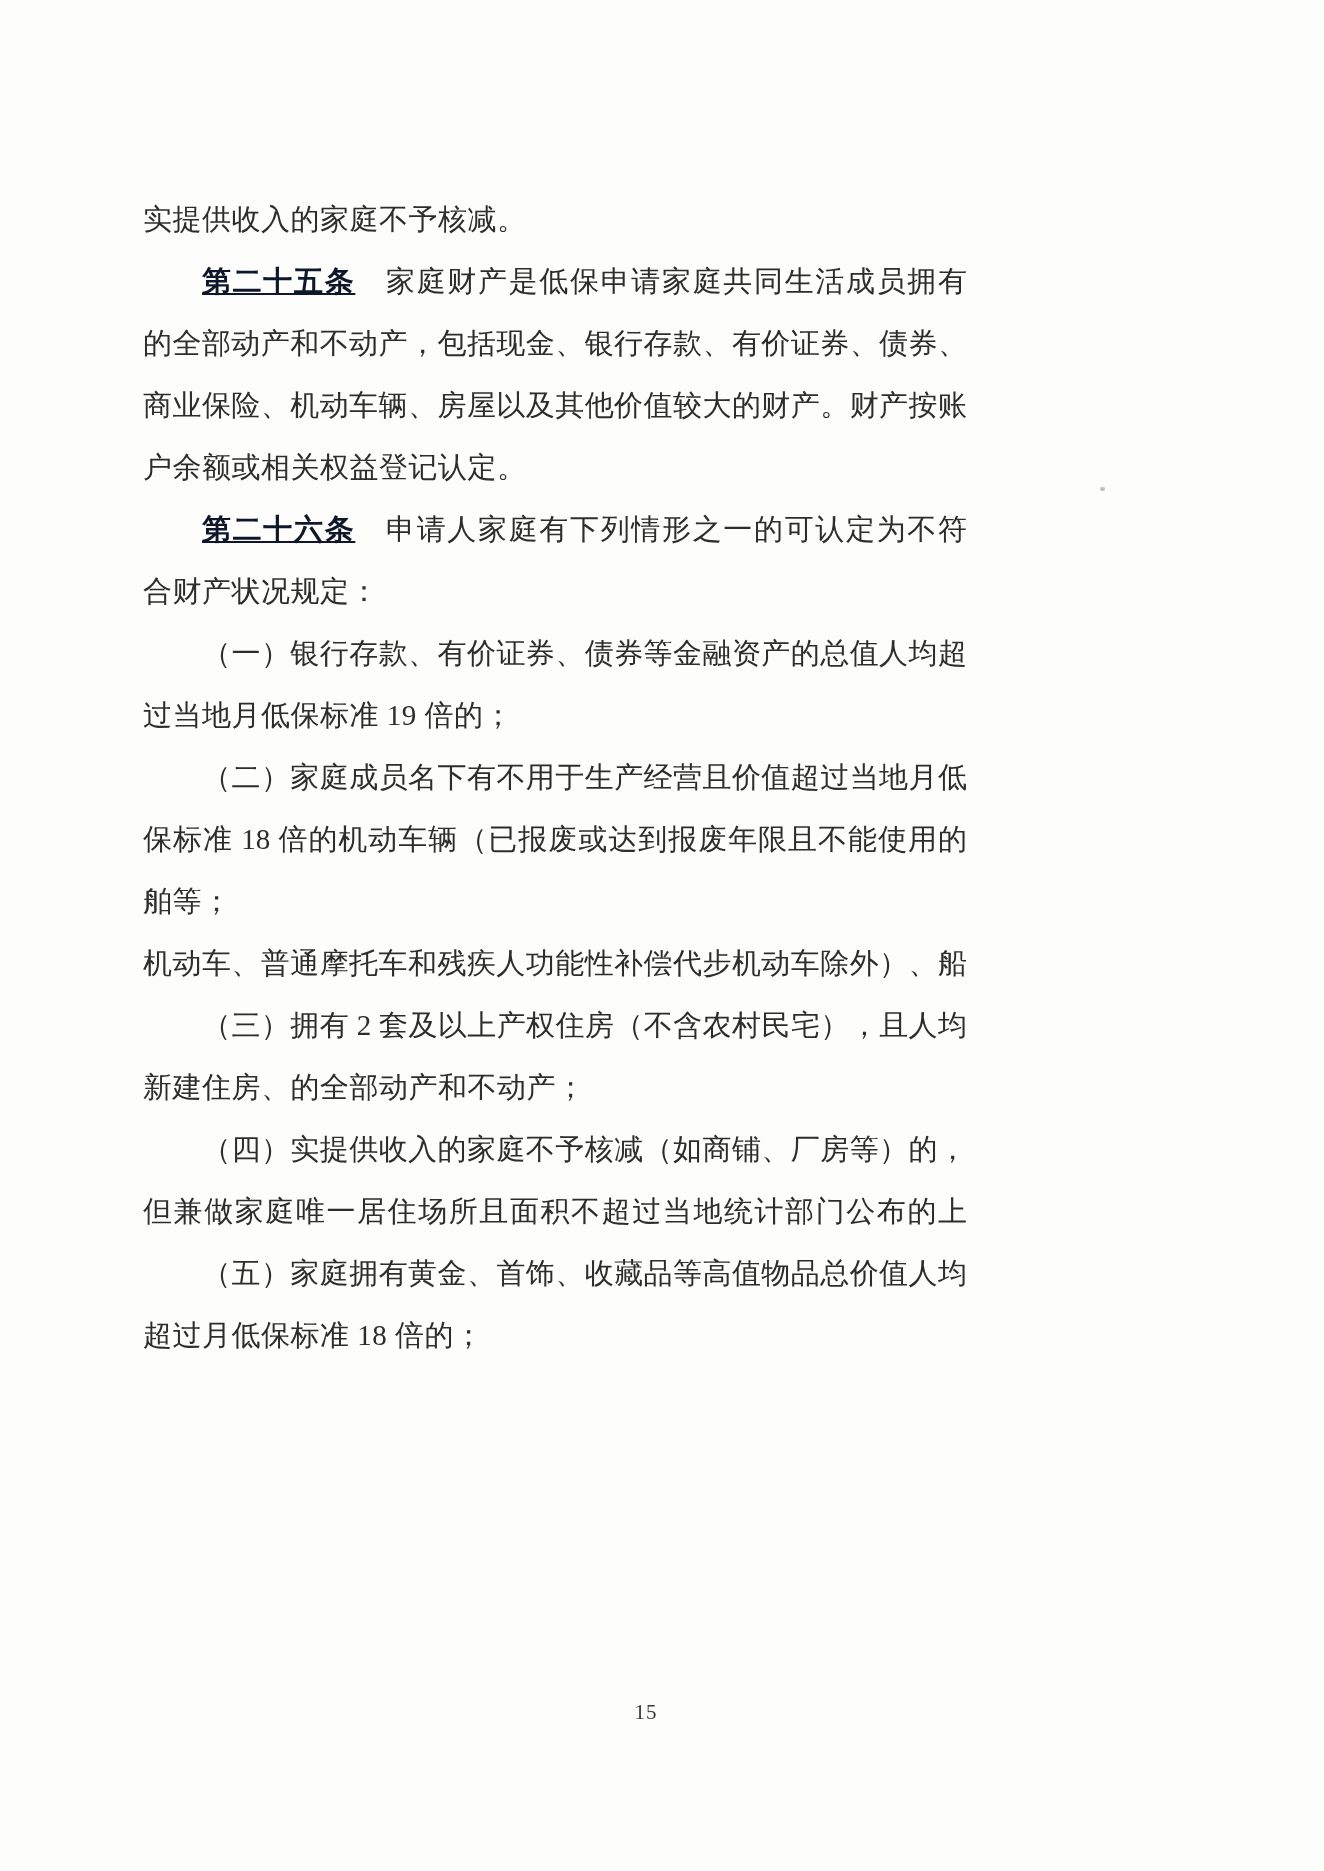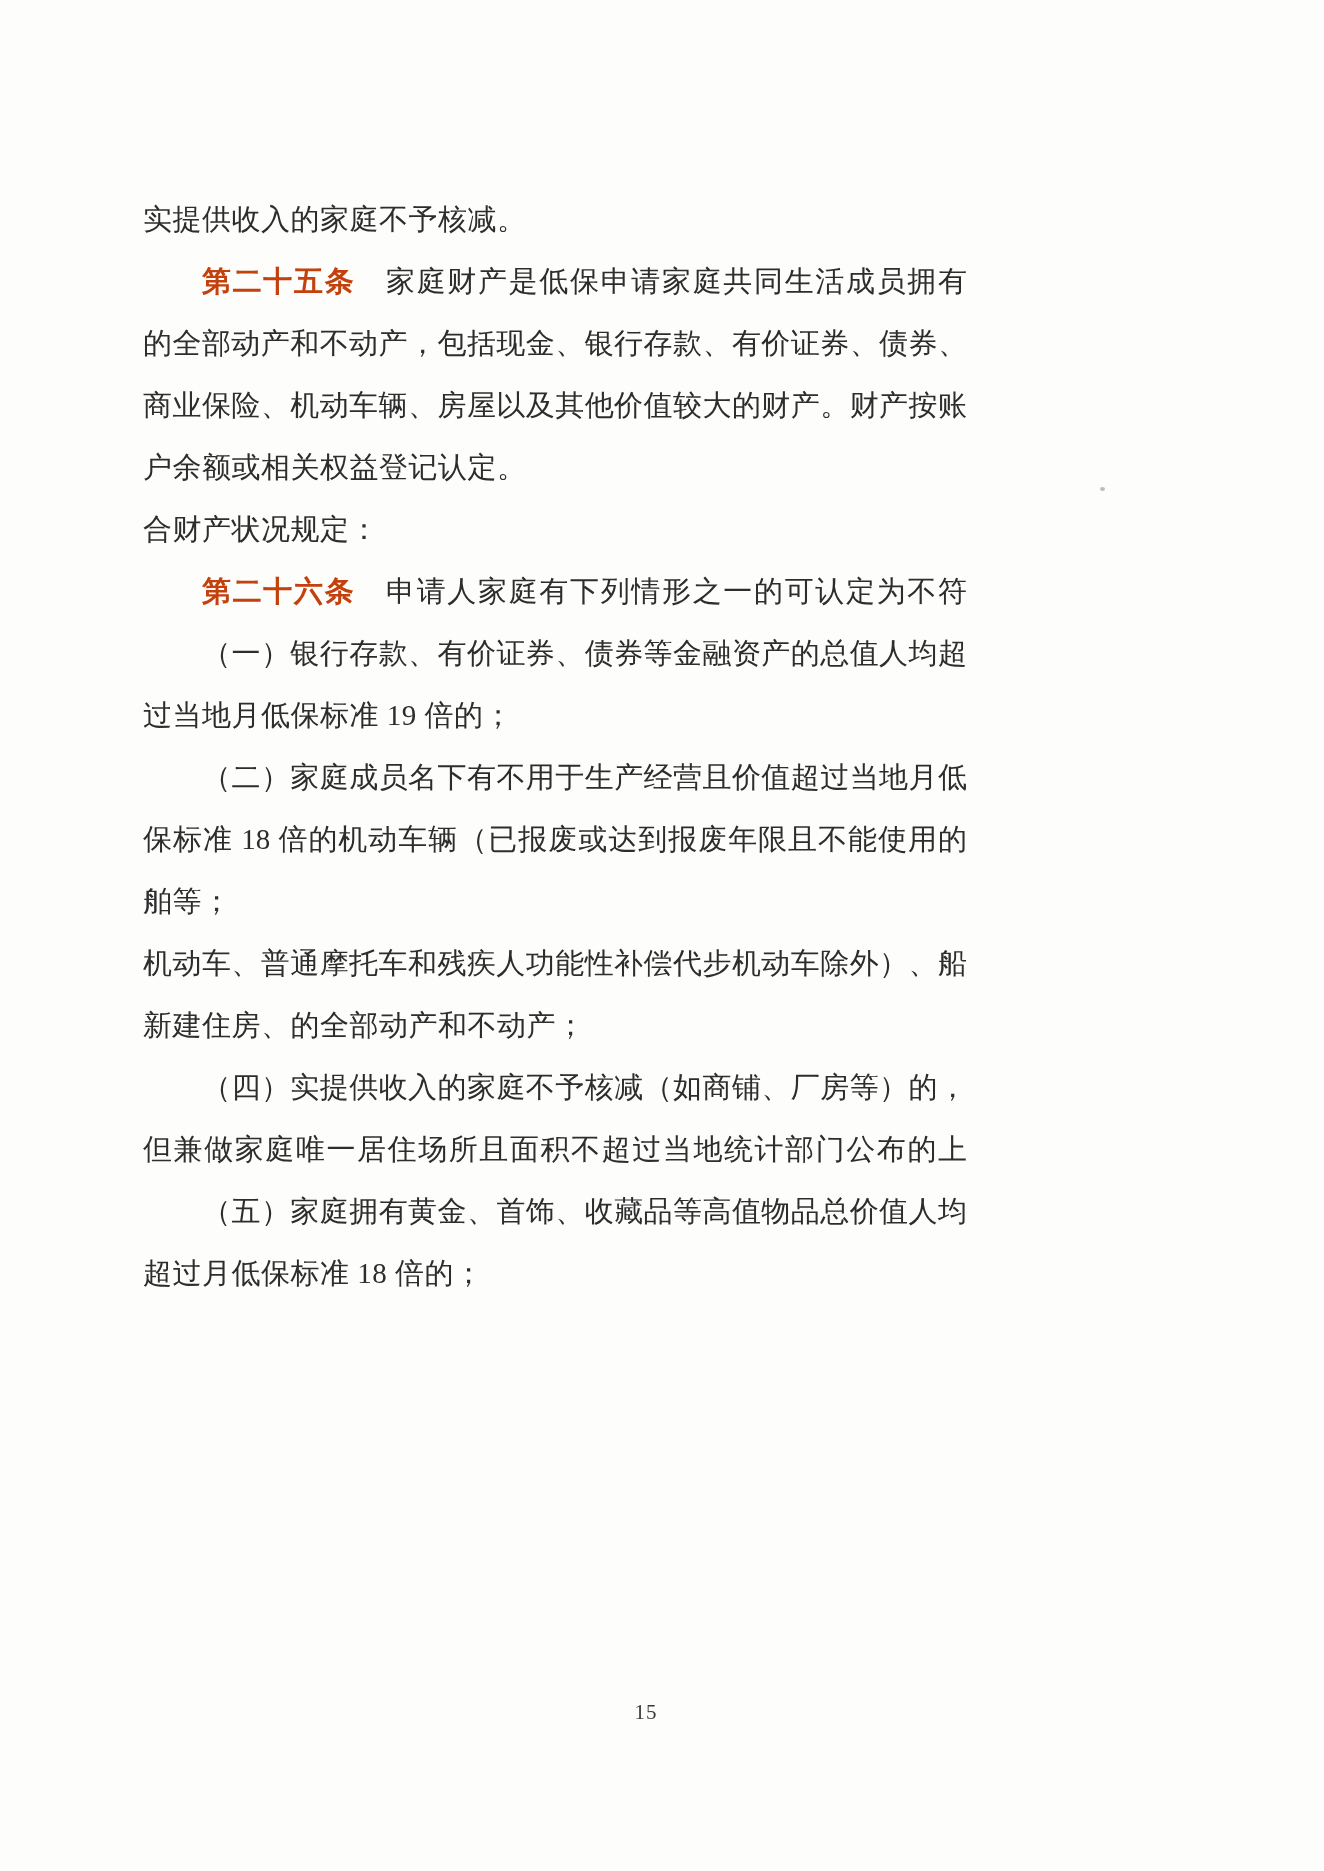--- a/index.html
+++ b/index.html
@@ -33,21 +33,22 @@
   .line.fill {
     text-align: justify;
     text-align-last: justify;
     text-justify: inter-character;
   }
   .line:not(.fill) {
     letter-spacing: 0.5px;
   }
   .head {
     font-weight: bold;
-    color: #c2410c;
+    color: #0f172a;
+    text-decoration: underline;
   }
   .page-number {
     position: absolute;
     top: 1700px;
     left: 0;
     right: 0;
     text-align: center;
     transform: translateX(-16px);
     font-size: 21px;
     letter-spacing: 1px;
@@ -66,28 +67,29 @@
 </head>
 <body>
 
 <div class="page">
   <div class="doc">
       <div class="line"><span>实提供收入的家庭不予核减。</span></div>
       <div class="line indent fill"><span class="head">第二十五条</span><span>　家庭财产是低保申请家庭共同生活成员拥有</span></div>
       <div class="line fill"><span>的全部动产和不动产，包括现金、银行存款、有价证券、债券、</span></div>
       <div class="line fill"><span>商业保险、机动车辆、房屋以及其他价值较大的财产。财产按账</span></div>
       <div class="line"><span>户余额或相关权益登记认定。</span></div>
+      <div class="line indent fill"><span class="head">第二十六条</span><span>　申请人家庭有下列情形之一的可认定为不符</span></div>
       <div class="line"><span>合财产状况规定：</span></div>
-      <div class="line indent fill"><span class="head">第二十六条</span><span>　申请人家庭有下列情形之一的可认定为不符</span></div>
       <div class="line indent fill"><span>（一）银行存款、有价证券、债券等金融资产的总值人均超</span></div>
       <div class="line"><span>过当地月低保标准 19 倍的；</span></div>
       <div class="line indent fill"><span>（二）家庭成员名下有不用于生产经营且价值超过当地月低</span></div>
       <div class="line fill"><span>保标准 18 倍的机动车辆（已报废或达到报废年限且不能使用的</span></div>
       <div class="line"><span>舶等；</span></div>
       <div class="line fill"><span>机动车、普通摩托车和残疾人功能性补偿代步机动车除外）、船</span></div>
+      <div class="line indent fill"><span>（三）拥有 2 套及以上产权住房（不含农村民宅），且人均</span></div>
       <div class="line"><span>新建住房、的全部动产和不动产；</span></div>
       <div class="line indent fill"><span>（四）实提供收入的家庭不予核减（如商铺、厂房等）的，</span></div>
       <div class="line fill"><span>但兼做家庭唯一居住场所且面积不超过当地统计部门公布的上</span></div>
       <div class="line indent fill"><span>（五）家庭拥有黄金、首饰、收藏品等高值物品总价值人均</span></div>
       <div class="line"><span>超过月低保标准 18 倍的；</span></div>
     </div>
   <div class="speck"></div>
   <div class="page-number">15</div>
 </div>
 

